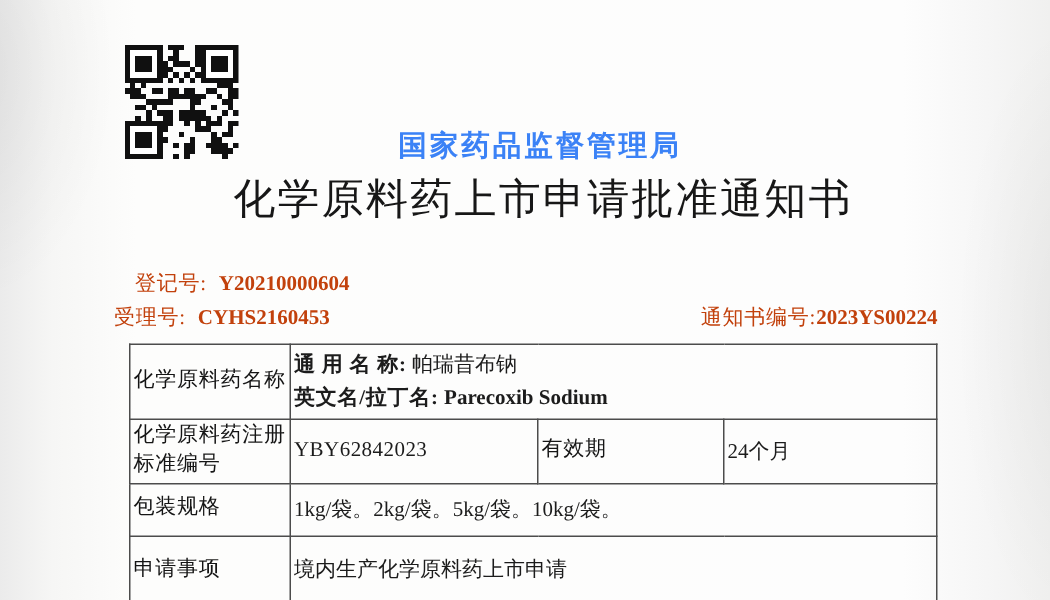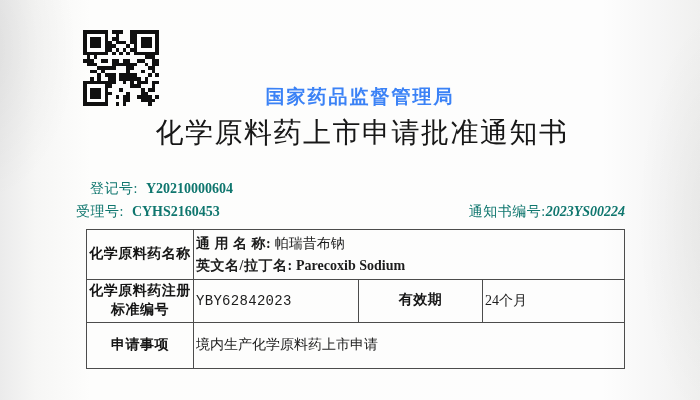--- a/index.html
+++ b/index.html
@@ -18,46 +18,46 @@
     position:absolute;left:20px;width:680px;top:84px;text-align:center;
     font-family:"Liberation Sans","DejaVu Sans",sans-serif;
     font-weight:bold;font-size:19px;letter-spacing:2px;color:#3b82f6;
   }
   .doc-title{
     position:absolute;left:22px;width:680px;top:114px;text-align:center;
     font-family:"Liberation Serif","DejaVu Serif",serif;
     font-weight:normal;font-size:28px;letter-spacing:1.5px;color:#171717;
     white-space:nowrap;
   }
-  .meta{position:absolute;font-size:14px;color:#0f766e;white-space:nowrap;}
+  .meta{position:absolute;font-size:14px;color:#c2410c;white-space:nowrap;}
   .meta .lbl{letter-spacing:0.5px;}
   .meta .val{font-weight:600;font-family:"Liberation Serif","DejaVu Serif",serif;margin-left:8px;}
   .meta-reg{left:90px;top:180px;}
   .meta-acc{left:76px;top:203px;}
   .meta-notice{right:75px;top:203px;}
-  .meta-notice .val{margin-left:0;font-style:italic;}
+  .meta-notice .val{margin-left:0;}
   table.main{
     position:absolute;left:86px;top:229px;
     border-collapse:collapse;table-layout:fixed;width:538px;
     font-size:14px;color:#1c1c1c;
   }
   table.main td{
     border:1px solid #4c4c4c;vertical-align:middle;
     padding:2px 2px;overflow:hidden;
   }
   td.hdr{
-    text-align:center;font-weight:bold;font-size:14px;
+    text-align:left;font-weight:normal;font-size:14px;
     letter-spacing:0.5px;padding:2px 3px;line-height:1.35;color:#151515;
   }
   td.cell{padding-left:12px;}
   .line{line-height:22px;white-space:nowrap;}
   .sp-label{letter-spacing:0.5px;font-weight:bold;}
   .b{font-weight:normal;}
   .en{font-family:"Liberation Serif","DejaVu Serif",serif;font-weight:600;}
-  .num{font-family:Liberation Mono, monospace;font-weight:500;letter-spacing:0.3px;}
+  .num{font-family:Liberation Serif, serif;font-weight:500;letter-spacing:0.3px;}
   .r1{height:50px;}
   .r2{height:40px;}
   .r3{height:35px;}
   .r4{height:46px;}
 </style>
 </head>
 <body>
 
 <div class="qr">
   <svg viewBox="0 0 21 21" shape-rendering="crispEdges">
@@ -237,18 +237,22 @@
         <span class="en">Parecoxib Sodium</span>
       </div>
     </td>
   </tr>
   <tr class="r2">
     <td class="hdr">化学原料药注册标准编号</td>
     <td class="cell num">YBY62842023</td>
     <td class="hdr">有效期</td>
     <td class="cell">24个月</td>
   </tr>
+  <tr class="r3">
+    <td class="hdr">包装规格</td>
+    <td class="cell" colspan="3">1kg/袋。2kg/袋。5kg/袋。10kg/袋。</td>
+  </tr>
   <tr class="r4">
     <td class="hdr">申请事项</td>
     <td class="cell" colspan="3">境内生产化学原料药上市申请</td>
   </tr>
 </tbody>
   </table>
 
 </body></html>

